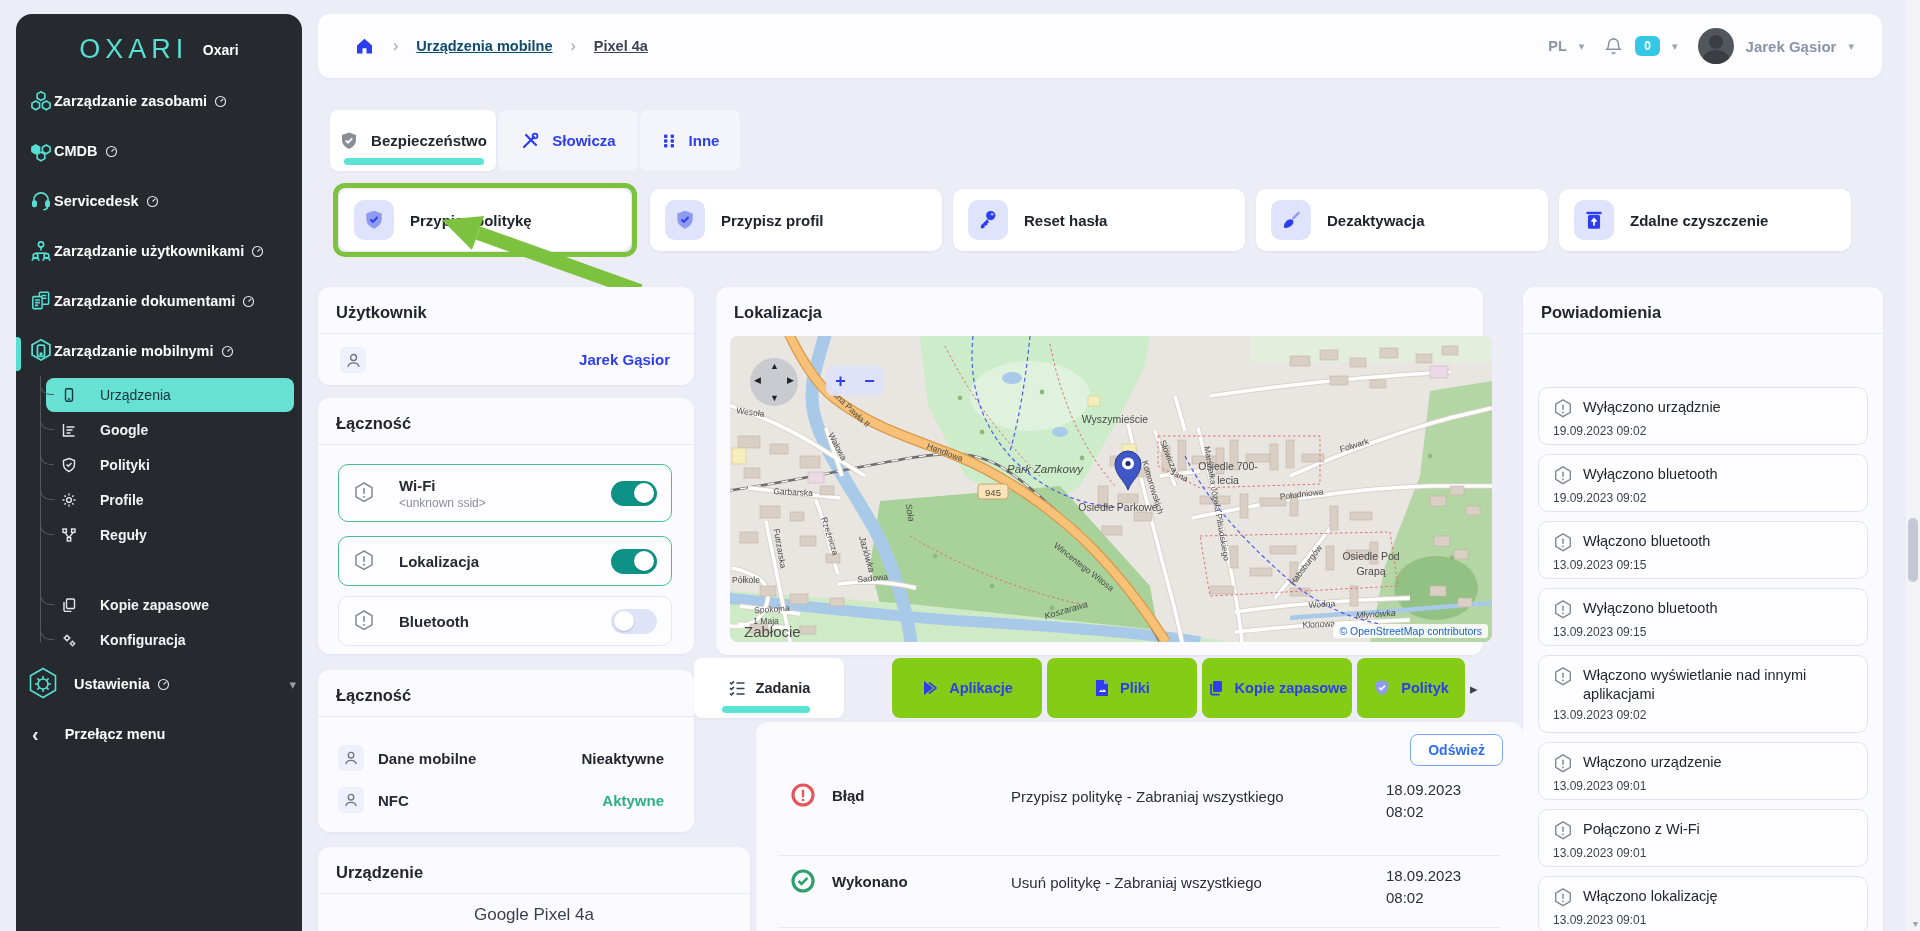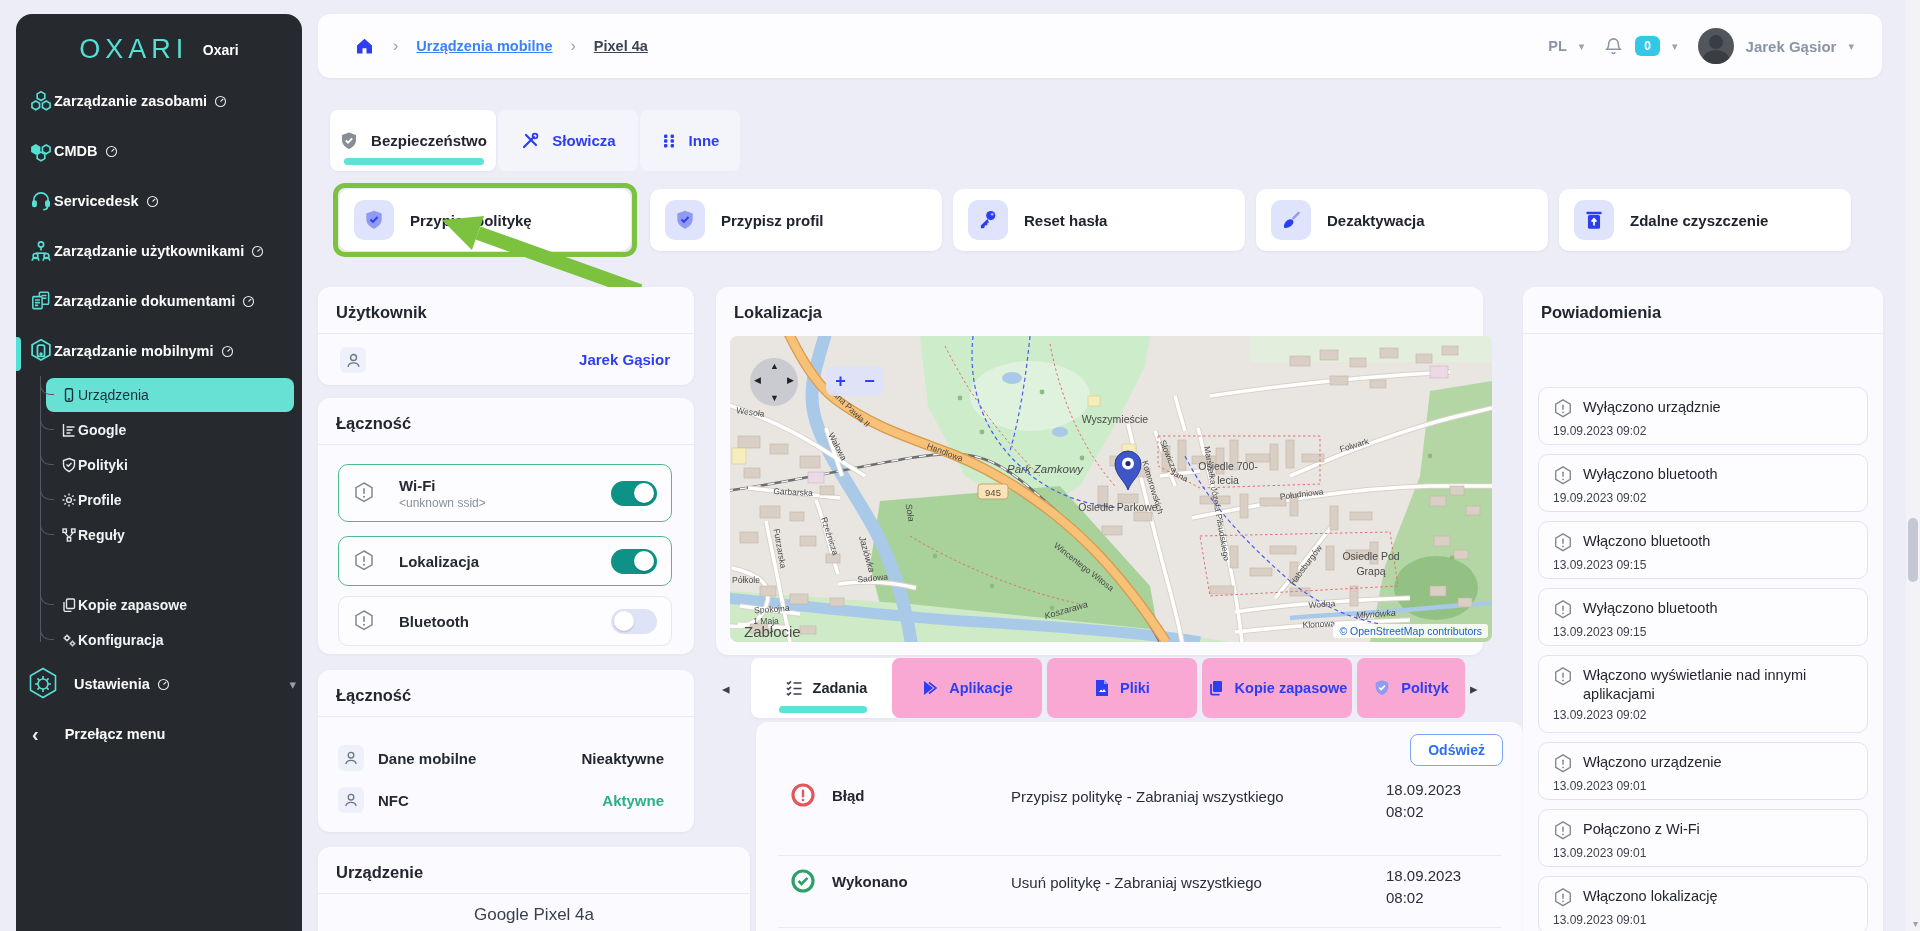--- a/index.html
+++ b/index.html
@@ -14,34 +14,34 @@
   .logo-sub { color:#ffffff; font-size:14px; font-weight:700; margin-left:10px; vertical-align:middle; }
   .nav-item { position:absolute; left:0; width:100%; height:40px; display:flex; align-items:center; cursor:pointer; }
   .nav-ico { width:26px; height:26px; margin-left:12px; display:flex; align-items:center; justify-content:center; flex:none; }
   .nav-label { font-size:14.5px; font-weight:700; color:#fbfbfc; white-space:nowrap; }
   .gauge { margin-left:7px; display:flex; align-items:center; }
   .active-bar { position:absolute; left:0; top:323px; width:5px; height:34px; background:#56dfd4; border-radius:0 4px 4px 0; }
   .sub-trunk { position:absolute; left:24px; top:366px; width:1px; height:262px; background:#53585e; }
   .sub-item { position:absolute; left:30px; width:248px; height:34px; display:flex; align-items:center; cursor:pointer; border-radius:8px; }
   .sub-item .elbow { position:absolute; left:-6px; top:-2px; width:14px; height:19px; border-left:1px solid #53585e; border-bottom:1px solid #53585e; border-bottom-left-radius:10px; }
   .sub-ico { width:18px; height:18px; margin-left:14px; display:flex; align-items:center; justify-content:center; flex:none; }
-  .sub-label { font-size:14px; font-weight:700; color:#f2f3f5; }
+  .sub-label { margin-left:22px; font-size:14px; font-weight:700; color:#f2f3f5; }
   .sub-item.active { background:#68e1d5; }
   .sub-item.active .sub-label { color:#17333a; font-weight:500; }
   .sub-item.active .elbow { border-color:#53585e; }
   .side-foot { position:absolute; left:0; width:100%; height:44px; display:flex; align-items:center; cursor:pointer; }
   .hexgear { width:38px; height:38px; margin-left:8px; flex:none; }
   .chev-r { position:absolute; right:6px; color:#9aa0a8; font-size:13px; }
   .back-ico { margin-left:16px; color:#e8e9ec; font-size:20px; font-weight:700; }
 
   
   .topbar { position:absolute; left:318px; top:14px; width:1564px; height:64px; background:#fdfdff; border-radius:12px; box-shadow:0 1px 3px rgba(30,40,90,.05); }
   .crumbs { position:absolute; left:36px; top:0; height:64px; display:flex; align-items:center; gap:18px; }
   .crumb-sep { color:#9aa0ad; font-size:16px; }
-  .crumb-link { color:#3b82f6; font-size:14.5px; font-weight:700; text-decoration:underline; cursor:pointer; }
+  .crumb-link { color:#0c4a6e; font-size:14.5px; font-weight:700; text-decoration:underline; cursor:pointer; }
   .crumb-cur { color:#3d4254; font-size:14.5px; font-weight:700; text-decoration:underline; cursor:pointer; }
   .top-right { position:absolute; right:28px; top:0; height:64px; display:flex; align-items:center; gap:12px; }
   .lang { color:#8b93a7; font-size:14.5px; font-weight:600; }
   .caret { color:#9aa0ad; font-size:11px; }
   .badge { background:#35c7e6; color:#fff; font-size:12px; font-weight:700; border-radius:6px; padding:3px 9px; }
   .avatar { width:36px; height:36px; border-radius:50%; background:#51565c; position:relative; overflow:hidden; }
   .avatar::before { content:""; position:absolute; left:11px; top:7px; width:14px; height:14px; border-radius:50%; background:#3a3e43; }
   .avatar::after { content:""; position:absolute; left:5px; top:22px; width:26px; height:18px; border-radius:50%; background:#3a3e43; }
   .username { color:#8b93a7; font-size:15px; font-weight:600; }
 
@@ -88,21 +88,21 @@
   text.bigplace { font-size:15px; fill:#8d8d8d; text-anchor:start; }
   text.park { font-size:11.5px; font-style:italic; fill:#3f7d3f; text-anchor:middle; }
   text.water { font-size:9px; font-style:italic; fill:#5a93c8; text-anchor:middle; }
   .pan-ctl { position:absolute; left:20px; top:22px; width:48px; height:48px; border-radius:50%; background:rgba(175,180,195,.55); }
   .pan-ctl span { position:absolute; font-size:9px; color:#222; }
   .zoom-pill { position:absolute; left:96px; top:30px; width:58px; height:30px; background:rgba(223,227,248,.95); border-radius:8px; display:flex; align-items:center; justify-content:space-around; }
   .zoom-pill span { color:#2d3ef0; font-size:18px; font-weight:700; cursor:pointer; line-height:1; }
   .map-attr { position:absolute; right:4px; bottom:4px; background:rgba(255,255,255,.85); font-size:10.5px; color:#1a5fd0; padding:1px 6px; border-radius:3px; }
 
   
-  .ttab { position:absolute; top:658px; height:60px; border-radius:8px; background:#f9a8d4; display:flex; align-items:center; justify-content:center; gap:10px; cursor:pointer; overflow:hidden; }
+  .ttab { position:absolute; top:658px; height:60px; border-radius:8px; background:#84cc16; display:flex; align-items:center; justify-content:center; gap:10px; cursor:pointer; overflow:hidden; }
   .ttab.active { background:#fff; box-shadow:0 1px 3px rgba(30,40,90,.05); }
   .ttab .t-label { font-size:14.5px; font-weight:700; color:#2d3ef0; }
   .ttab.active .t-label { color:#23262f; }
   .t-underline { position:absolute; left:28px; bottom:5px; height:7px; width:88px; background:#5be4d6; border-radius:4px; }
   .tab-arrow { position:absolute; top:680px; color:#3a3f4a; font-size:15px; cursor:pointer; }
 
   
   .refresh-btn { position:absolute; right:20px; top:12px; border:1.5px solid #7ba6f8; color:#2d6ef5; background:#fff; font-size:14px; font-weight:600; border-radius:8px; padding:7px 17px; cursor:pointer; }
   .task-row { position:absolute; left:22px; width:723px; height:70px; }
   .task-status { position:absolute; left:12px; top:8px; display:flex; align-items:center; gap:16px; }
@@ -775,21 +775,21 @@
       <span>+</span>
       <span>−</span>
     </div>
     <div class="map-attr">© OpenStreetMap contributors</div>
   </div>
 </div>
 
 <span class="tab-arrow" style="left:722px">◂</span>
 <span class="tab-arrow" style="left:1470px">▸</span>
 
-<div class="ttab active" style="left:751px;width:150px">
+<div class="ttab active" style="left:694px;width:150px">
   <span>
       <svg width="18" height="18" viewBox="0 0 18 18" fill="none" stroke="#3a3f4a" stroke-width="1.6">
         <path d="M2,3.5 l1.4,1.4 L6,2.4"></path>
         <path d="M8.5,4 h8"></path>
         <path d="M2,9 l1.4,1.4 L6,7.9"></path>
         <path d="M8.5,9.5 h8"></path>
         <path d="M2,14.5 l1.4,1.4 L6,13.4"></path>
         <path d="M8.5,15 h8"></path>
       </svg>
     </span>

